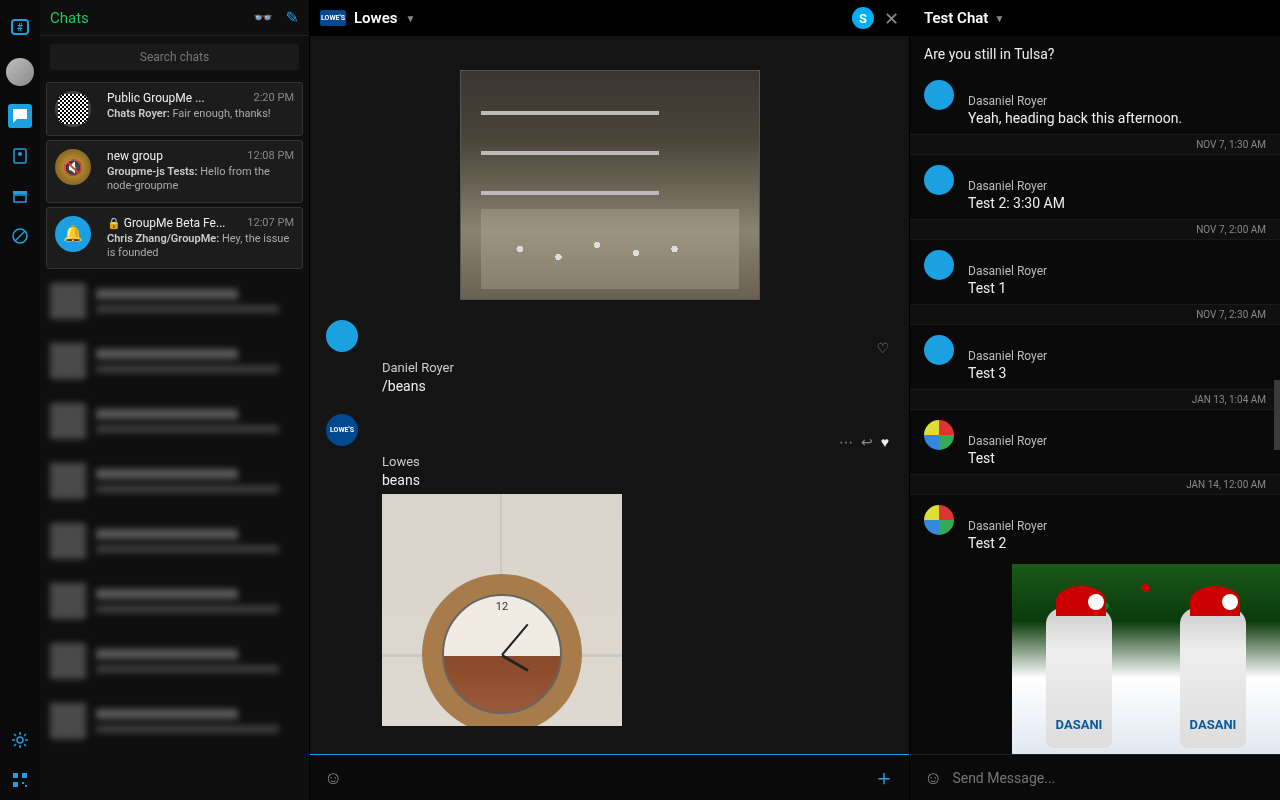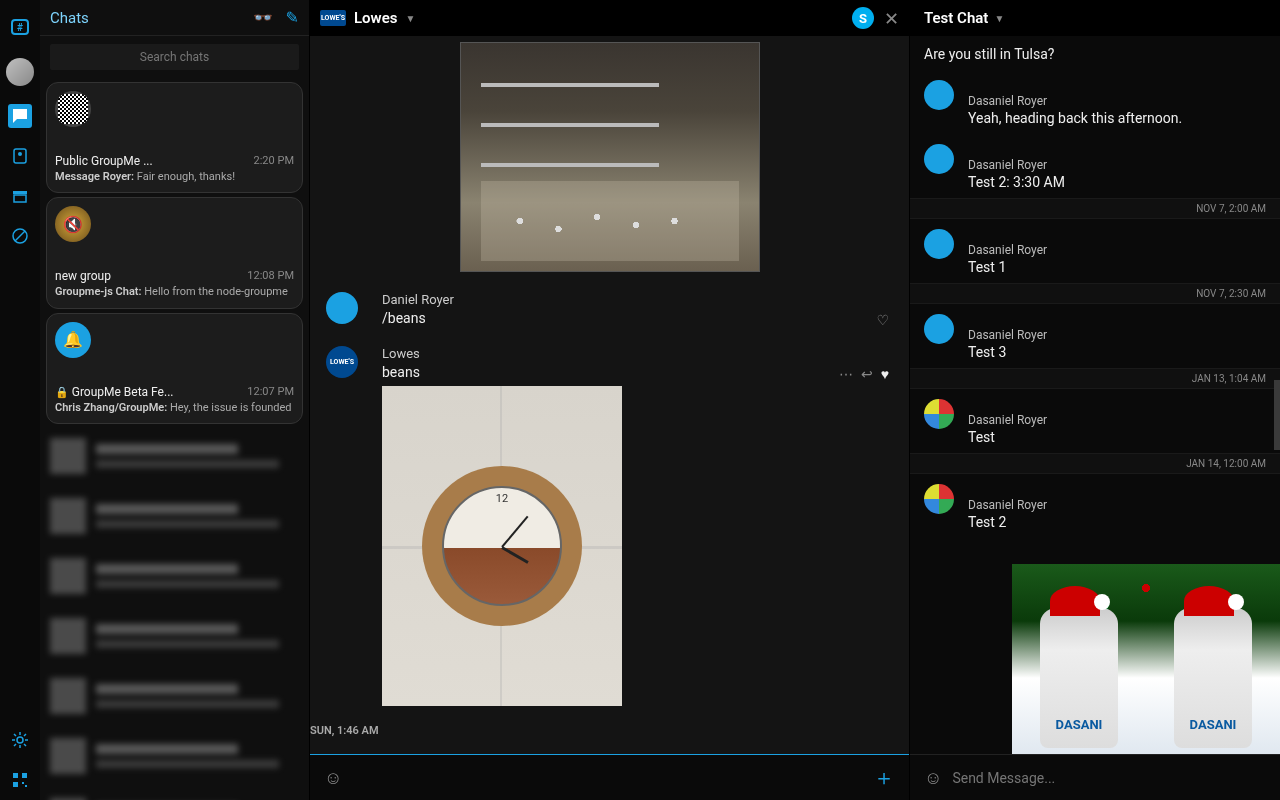--- a/index.html
+++ b/index.html
@@ -8,69 +8,69 @@
 
 .rail { width: 40px; background: #0a0a0a; display: flex; flex-direction: column; align-items: center; padding-top: 8px; }
 .rail-icon { width: 24px; height: 24px; margin: 8px 0; display: flex; align-items: center; justify-content: center; color: #1ba1e2; cursor: pointer; }
 .rail-icon.active { background: #1ba1e2; color: #fff; border-radius: 3px; }
 .rail-avatar { width: 28px; height: 28px; border-radius: 50%; background: linear-gradient(135deg,#c0c0c0,#888); margin: 10px 0; }
 .rail-spacer { flex: 1; }
 
 
 .sidebar { width: 270px; background: #0f0f0f; display: flex; flex-direction: column; border-right: 1px solid #000; }
 .sb-header { height: 36px; display: flex; align-items: center; justify-content: space-between; padding: 0 10px; border-bottom: 1px solid #222; }
-.sb-title { font-size: 15px; color: #7dd3fc; }
+.sb-title { font-size: 15px; color: #22c55e; }
 .sb-actions { display: flex; gap: 12px; color: #1ba1e2; }
 .sb-actions span { cursor: pointer; font-size: 16px; }
 .sb-search { padding: 8px 10px; }
 .sb-search input { width: 100%; background: #1a1a1a; border: none; color: #888; text-align: center; font-size: 12px; padding: 6px; border-radius: 2px; outline: none; }
 .chat-list { flex: 1; overflow: hidden; }
-.chat-card { background: #1c1c1c; margin: 4px 6px; border-radius: 12px; padding: 8px; display: flex; gap: 27px; cursor: pointer; border: 1px solid #333; flex-direction: column; }
+.chat-card { background: #1c1c1c; margin: 4px 6px; border-radius: 3px; padding: 8px; display: flex; gap: 16px; cursor: pointer; border: 1px solid #333; }
 .chat-avatar { width: 36px; height: 36px; border-radius: 50%; background: #444; flex-shrink: 0; position: relative; overflow: hidden; display: flex; align-items: center; justify-content: center; }
 .chat-avatar.qr::after { content: ""; position: absolute; inset: 3px; background: repeating-linear-gradient(0deg,#000 0 2px,#fff 2px 4px), repeating-linear-gradient(90deg,#000 0 2px,#fff 2px 4px); background-blend-mode: difference; border-radius: 2px;}
 .chat-avatar.yellow { background: radial-gradient(circle,#d4a73a,#6a4c1a); }
 .chat-avatar.bell { background: #1ba1e2; }
 .chat-body { flex: 1; min-width: 0; }
 .chat-top { display: flex; justify-content: space-between; font-size: 12px; }
 .chat-name { color: #eee; white-space: nowrap; overflow: hidden; text-overflow: ellipsis; }
 .chat-time { color: #888; font-size: 11px; }
 .chat-preview { font-size: 11px; color: #aaa; margin-top: 2px; line-height: 1.3; }
 .chat-preview b { color: #ccc; font-weight: 600; }
 .lock-icon { font-size: 11px; color: #aaa; margin-right: 3px; }
 
 
 .blur-row { height: 56px; margin: 4px 6px; display: flex; gap: 10px; align-items: center; opacity: 0.85; filter: blur(3px); padding: 0 4px;}
 .blur-av { width: 36px; height: 36px; background: #555; flex-shrink: 0; }
 .blur-lines { flex:1; display:flex; flex-direction:column; gap:6px; }
 .blur-l1 { height: 10px; background:#666; width:70%; }
 .blur-l2 { height: 8px; background:#444; width:90%; }
 
 
-.mid { width: 600px; background: #141414; display: flex; flex-direction: column; border-right: 1px solid #000; position: relative;}
+.mid { width: 600px; background: #141414; display: flex; flex-direction: column; border-right: 1px solid #000; position: relative; gap: 28px;}
 .mid-header { height: 36px; background: #000; display: flex; align-items: center; padding: 0 10px; gap: 8px; }
 .lowes-badge { width: 26px; height: 16px; background: #004990; color: #fff; font-size: 7px; display: flex; align-items: center; justify-content: center; font-weight: bold; border-radius: 2px;}
 .mid-title { font-weight: 600; font-size: 15px; color: #fff; }
 .caret { color: #888; font-size: 10px; }
 .mid-header-right { margin-left: auto; display: flex; gap: 10px; align-items: center; }
 .skype-icon { width: 22px; height: 22px; background: #00aff0; border-radius: 50%; color: #fff; display: flex; align-items: center; justify-content: center; font-weight: bold; font-size: 13px; }
 .close-x { color: #888; font-size: 18px; cursor: pointer; }
 
 .mid-scroll { flex: 1; overflow-y: auto; padding: 0 0 6px 0; }
 .mid-scroll::-webkit-scrollbar { width: 8px; }
 .mid-scroll::-webkit-scrollbar-thumb { background: #444; }
 
 .img-block { display: flex; justify-content: center; padding: 6px 70px 10px; }
 .img-fridge { width: 300px; height: 230px; background: linear-gradient(180deg,#3a3530 0%, #4a443a 30%, #8a8370 70%, #6a6050 100%); border: 1px solid #555; position: relative; overflow: hidden;}
 .img-fridge::before { content:""; position:absolute; top:40px; left:20px; right:100px; height:4px; background:#bbb; box-shadow: 0 40px 0 #bbb, 0 80px 0 #bbb; }
 .img-fridge::after { content:""; position:absolute; bottom:10px; left:20px; right:20px; height:80px; background: radial-gradient(circle 8px at 15% 50%, #ddd 40%, transparent 41%), radial-gradient(circle 8px at 30% 60%, #ddd 40%, transparent 41%), radial-gradient(circle 8px at 45% 45%, #ddd 40%, transparent 41%), radial-gradient(circle 8px at 60% 55%, #ddd 40%, transparent 41%), radial-gradient(circle 8px at 75% 50%, #ddd 40%, transparent 41%); background-color: rgba(200,190,170,0.3);}
 
 .msg-row { padding: 10px 16px; position: relative; }
 .msg-avatar { width: 32px; height: 32px; border-radius: 50%; background: #1ba1e2; position: absolute; left: 16px; top: 10px; display:flex; align-items:center; justify-content:center; font-size:9px; color:#fff;}
 .msg-avatar.lowes-av { background: #004990; font-size:7px; font-weight:bold;}
-.msg-content { margin-left: 56px; }
+.msg-content { margin-left: 56px; margin-top: 40px; }
 .msg-sender { font-size: 13px; color: #ccc; }
 .msg-text { font-size: 14px; color: #eee; margin-top: 3px; }
 .msg-actions { position: absolute; right: 20px; top: 30px; display: flex; gap: 8px; color: #888; font-size: 14px; }
 .heart { cursor: pointer; }
 .heart.filled { color: #eee; }
 
 .img-clock { width: 240px; height: 320px; background: linear-gradient(180deg, #d8d4cc 0%, #e0dcd4 100%); margin-top: 6px; position: relative; display:flex; align-items:center; justify-content:center;}
 .clock-face { width: 160px; height: 160px; border-radius: 50%; background: #a87c4a; display:flex; align-items:center; justify-content:center; position:relative;}
 .clock-inner { width: 120px; height: 120px; border-radius: 50%; background: linear-gradient(180deg, #f0ece4 0%,#f0ece4 52%, #8a4a2a 52%, #9a5a3a 100%); position:relative; border: 2px solid #666;}
 .clock-inner::before{content:"12"; position:absolute; top:4px; left:50%; transform:translateX(-50%); font-size:11px; color:#333;}
@@ -96,21 +96,21 @@
 .r-sender { font-size: 12px; color: #bbb; margin-top: 16px; }
 .r-text { font-size: 14px; color: #eee; margin-top: 2px; }
 .r-date { text-align: right; font-size: 10px; color: #888; padding: 4px 14px; background: #101010; border-top:1px solid #1a1a1a; border-bottom:1px solid #1a1a1a;}
 
 .right-input { height: 46px; border-top: 1px solid #222; display: flex; align-items: center; padding: 0 14px; gap: 10px; }
 .right-input input { flex: 1; background: transparent; border: none; color: #f0abfc; font-size: 14px; outline: none; }
 
 
 .ad { position: absolute; right: 0; bottom: 46px; width: 268px; height: 190px; background: linear-gradient(180deg,#1a5a1a 0%,#0a3a0a 30%,#fff 60%,#e0e8f0 100%); overflow:hidden; display:flex; align-items:flex-end; justify-content:space-around; padding-bottom:6px;}
 .ad::before { content:""; position:absolute; top:0; left:0; right:0; height:60px; background: radial-gradient(circle 8px at 20% 60%,#c00 50%,transparent 51%), radial-gradient(circle 8px at 50% 40%,#c00 50%,transparent 51%), radial-gradient(circle 8px at 80% 65%,#c00 50%,transparent 51%), radial-gradient(circle 6px at 35% 70%,#083 50%,transparent 51%); }
-.bottle { width: 78px; height: 140px; background: linear-gradient(180deg,#ccc 0%,#eee 30%,#ddd 100%); border-radius: 16px 16px 8px 8px; position:relative; display:flex; align-items:flex-end; justify-content:center; color:#0a5aa0; font-weight:bold; font-size:13px; padding-bottom:16px;}
+.bottle { width: 66px; height: 140px; background: linear-gradient(180deg,#ccc 0%,#eee 30%,#ddd 100%); border-radius: 16px 16px 8px 8px; position:relative; display:flex; align-items:flex-end; justify-content:center; color:#0a5aa0; font-weight:bold; font-size:13px; padding-bottom:16px;}
 .bottle::before { content:""; position:absolute; top:-22px; left:10px; width:50px; height:30px; background:#c00; border-radius:50% 50% 0 0;}
 .bottle::after { content:""; position:absolute; top:-14px; right:8px; width:16px; height:16px; background:#fff; border-radius:50%;}
 
 .right-scroll-ind { position:absolute; right:0; top:380px; width:6px; height:70px; background:#3a3a3a;}
 </style>
 </head>
 <body>
 
 <div class="rail">
   <div class="rail-icon">
@@ -173,31 +173,31 @@
     <input placeholder="Search chats" style="">
   </div>
   <div class="chat-list">
     <div class="chat-card">
       <div class="chat-avatar qr"></div>
       <div class="chat-body">
         <div class="chat-top">
             <span class="chat-name">Public GroupMe ...</span>
             <span class="chat-time">2:20 PM</span>
           </div>
-        <div class="chat-preview"><b>Message Royer:</b> <span>Fair enough, thanks!</span></div>
+        <div class="chat-preview"><b>Chats Royer:</b> <span>Fair enough, thanks!</span></div>
       </div>
     </div>
     <div class="chat-card">
       <div class="chat-avatar yellow">🔇</div>
       <div class="chat-body">
         <div class="chat-top">
             <span class="chat-name">new group</span>
             <span class="chat-time">12:08 PM</span>
           </div>
-        <div class="chat-preview"><b>Groupme-js Chat:</b> <span>Hello from the node-groupme</span></div>
+        <div class="chat-preview"><b>Groupme-js Tests:</b> <span>Hello from the node-groupme</span></div>
       </div>
     </div>
     <div class="chat-card">
       <div class="chat-avatar bell">🔔</div>
       <div class="chat-body">
         <div class="chat-top">
             <span class="chat-name"><span class="lock-icon">🔒</span><span>GroupMe Beta Fe...</span></span>
             <span class="chat-time">12:07 PM</span>
           </div>
         <div class="chat-preview"><b>Chris Zhang/GroupMe:</b> <span>Hey, the issue is founded</span></div>
@@ -324,20 +324,21 @@
   </div>
   <div class="right-scroll" id="right-scroll">
       <div class="r-msg">
         <div class="r-text">Are you still in Tulsa?</div>
       </div>
       <div class="r-msg with-av">
         <div class="r-av"></div>
         <div class="r-sender">Dasaniel Royer</div>
         <div class="r-text">Yeah, heading back this afternoon.</div>
       </div>
+      <div class="r-date">NOV 7, 1:30 AM</div>
       <div class="r-msg with-av">
         <div class="r-av"></div>
         <div class="r-sender">Dasaniel Royer</div>
         <div class="r-text">Test 2: 3:30 AM</div>
       </div>
       <div class="r-date">NOV 7, 2:00 AM</div>
       <div class="r-msg with-av">
         <div class="r-av"></div>
         <div class="r-sender">Dasaniel Royer</div>
         <div class="r-text">Test 1</div>

